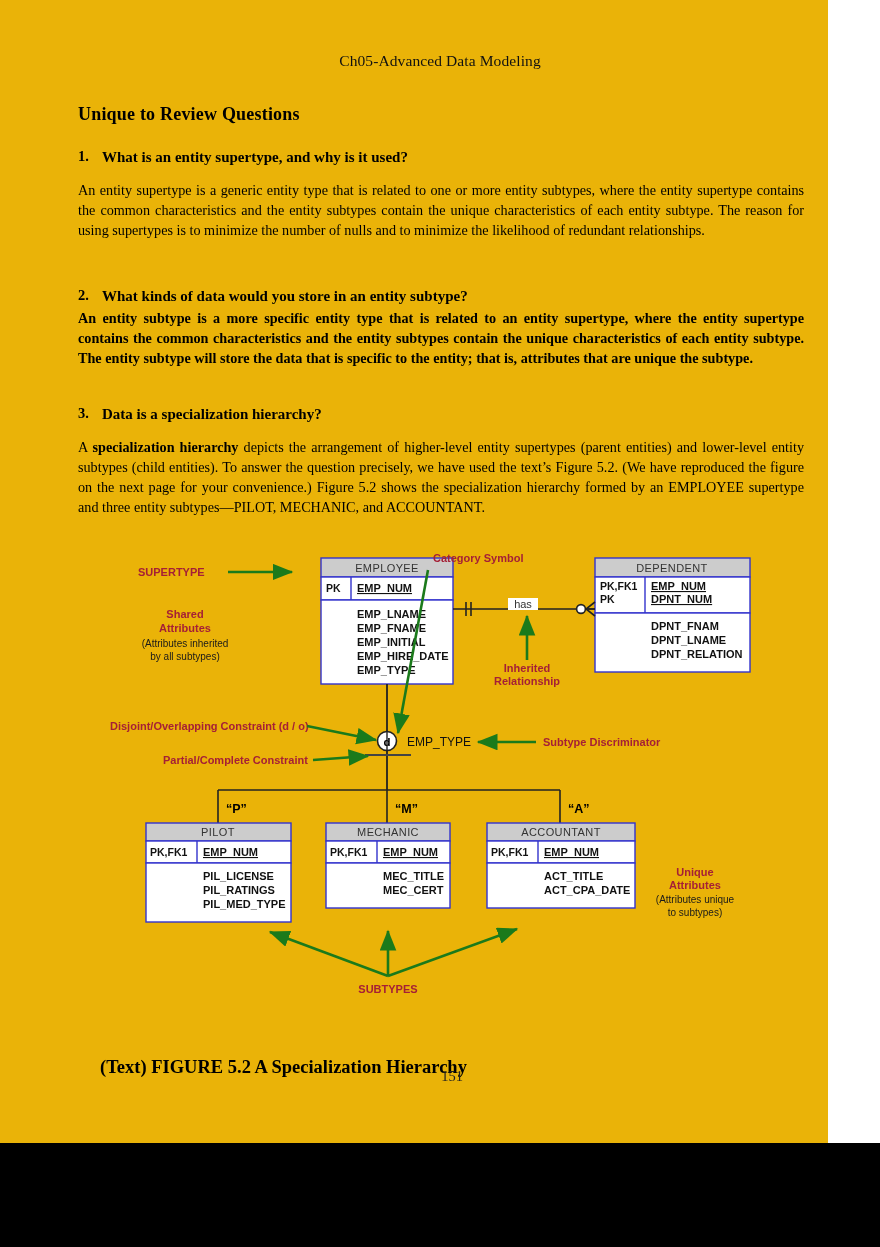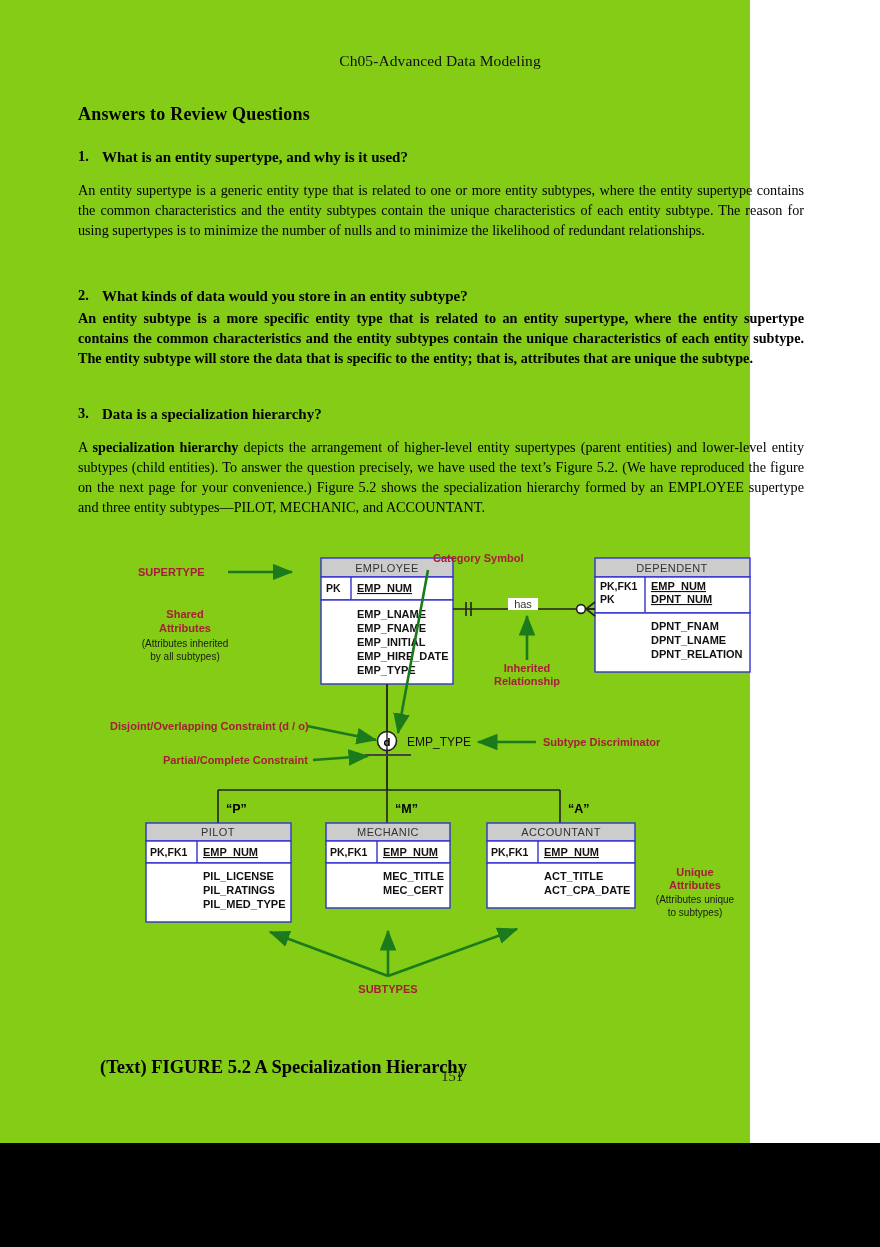--- a/index.html
+++ b/index.html
@@ -10,23 +10,23 @@
   body {
     width: 880px;
     height: 1247px;
     position: relative;
     overflow: hidden;
     font-family: "Liberation Serif", serif;
   }
   .page {
     position: absolute;
     left: 0; top: 0;
-    width: 750px;
+    width: 828px;
     height: 1143px;
-    background: #84cc16;
+    background: #eab308;
   }
   .bottom-band {
     position: absolute;
     left: 0;
     top: 1143px;
     width: 880px;
     height: 104px;
     background: #000000;
   }
   .running-head {
@@ -115,21 +115,21 @@
   .conn-label{ font-size: 12.5px; fill: #000000; font-weight: bold; }
   .cat-d     { font-size: 11.5px; fill: #000000; font-weight: bold; }
 </style>
 </head>
 <body>
 
 <div class="page">
 
   <div class="running-head">Ch05-Advanced Data Modeling</div>
 
-  <div class="section-title">Answers to Review Questions</div>
+  <div class="section-title">Unique to Review Questions</div>
 
   <div class="qblock" style="top:148px;">
     <div class="qnum">1.</div>
     <div class="qtext">What is an entity supertype, and why is it used?</div>
     <div class="answer gap">An entity supertype is a generic entity type that is related to one or more entity subtypes, where the entity supertype contains the common characteristics and the entity subtypes contain the unique characteristics of each entity subtype. The reason for using supertypes is to minimize the number of nulls and to minimize the likelihood of redundant relationships.</div>
   </div>
 
   <div class="qblock" style="top:287px;">
     <div class="qnum">2.</div>
     <div class="qtext">What kinds of data would you store in an entity subtype?</div>

